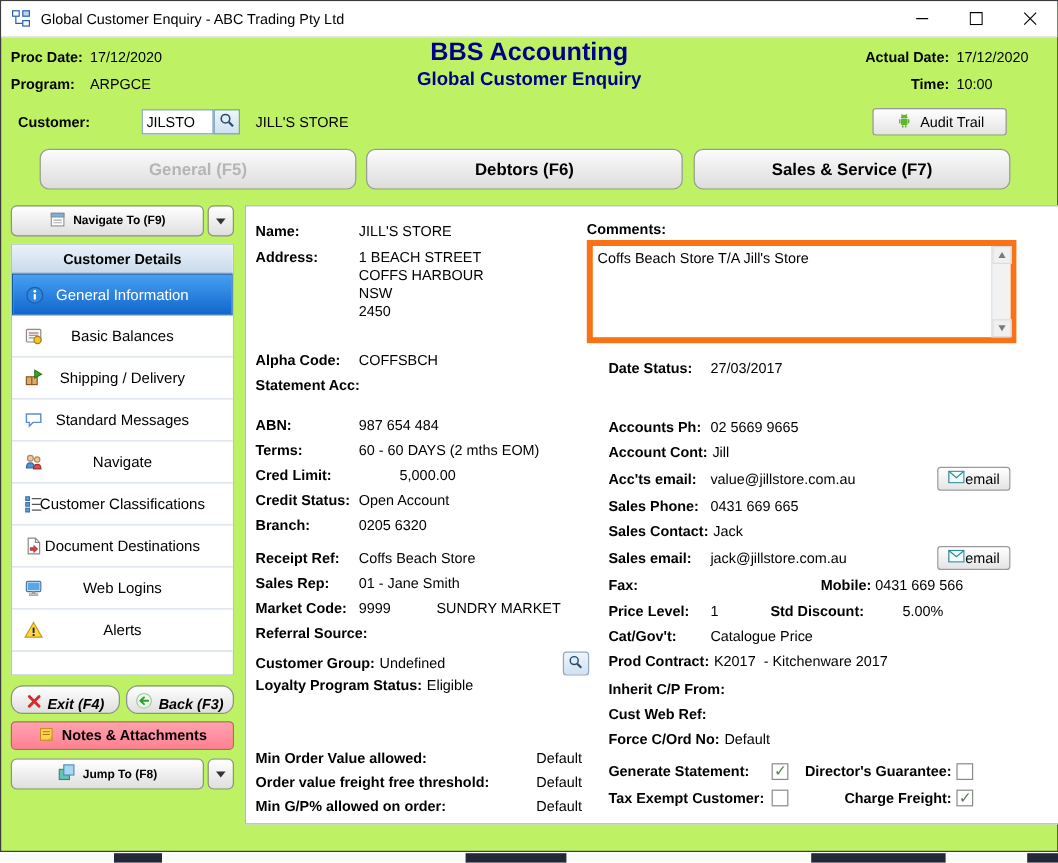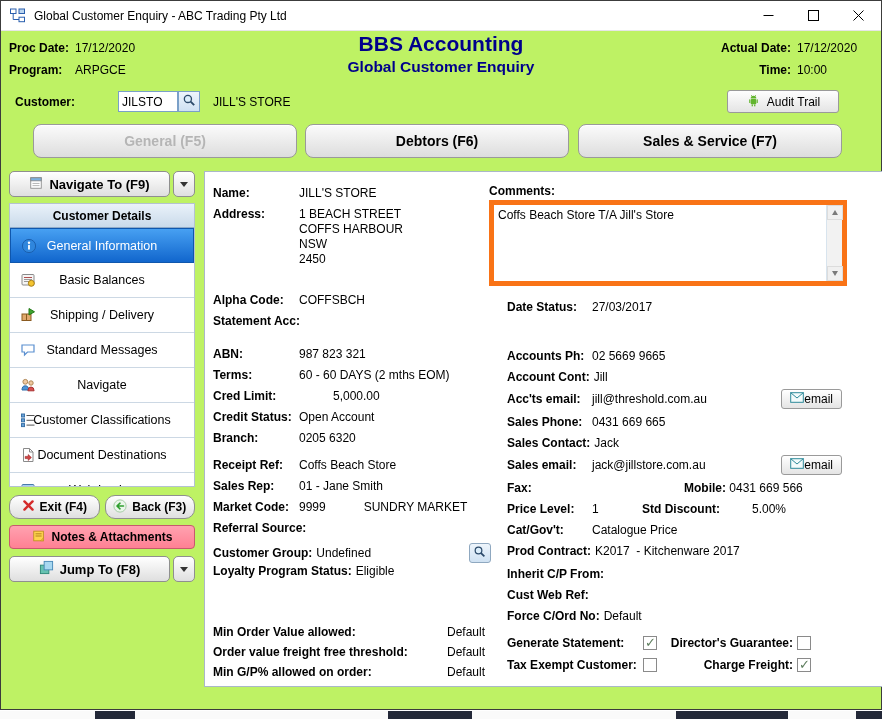--- a/index.html
+++ b/index.html
@@ -36,32 +36,32 @@
   
   .tab { position:absolute; top:123px; height:34px; border:1px solid #9a9a9a; border-radius:8px; background:linear-gradient(#fbfbfb,#dddddd); display:flex; align-items:center; justify-content:center; font-size:14px; font-weight:bold; box-shadow:inset 0 1px 0 #fff; }
   .tab.disabled { color:#b5b5b5; }
   .tab1 { left:32px;  width:264px; }
   .tab2 { left:304px; width:264px; }
   .tab3 { left:577px; width:264px; }
 
   
   .sidebar { position:absolute; left:8px; top:170px; width:186px; }
   .split-btn { display:flex; gap:3px; height:26px; }
-  .split-main { flex:1; border:1px solid #8f8f8f; border-radius:5px; background:linear-gradient(#ffffff,#dfdfdf); display:flex; align-items:center; justify-content:center; gap:6px; font-size:13px; font-weight:bold; }
+  .split-main { flex:1; border:1px solid #8f8f8f; border-radius:5px; background:linear-gradient(#ffffff,#dfdfdf); display:flex; align-items:center; justify-content:center; gap:6px; font-size:10px; font-weight:bold; }
   .split-dd { width:22px; border:1px solid #8f8f8f; border-radius:5px; background:linear-gradient(#ffffff,#dfdfdf); display:flex; align-items:center; justify-content:center; }
   .dd-arrow { width:0; height:0; border-left:4px solid transparent; border-right:4px solid transparent; border-top:5px solid #333; }
 
-  .side-panel { margin-top:6px; border:1px solid #b4c2d0; background:#fff; height:284px; overflow:hidden; }
+  .side-panel { margin-top:6px; border:1px solid #b4c2d0; background:#fff; height:360px; overflow:hidden; }
   .side-header { height:24px; background:linear-gradient(#eaf2fa,#c9daea); border-bottom:1px solid #8fabc8; display:flex; align-items:center; justify-content:center; font-weight:bold; }
   .nav-item { position:relative; height:35px; display:flex; align-items:center; justify-content:center; border-bottom:1px solid #ccd8e4; background:#fff; font-size:12.5px; }
   .nav-item .nav-ico { position:absolute; left:10px; top:9px; width:16px; height:16px; }
   .nav-item.selected { background:linear-gradient(#47a0f2,#1166cd); color:#fff; border:1px solid #0f57ad; border-bottom:1px solid #0f57ad; }
 
   .side-btm-row { margin-top:8px; display:flex; gap:5px; height:24px; }
-  .pill-btn { flex:1; border:1px solid #8f8f8f; border-radius:10px; background:linear-gradient(#ffffff,#dfdfdf); display:flex; align-items:center; justify-content:center; gap:5px; font-weight:bold; font-size:12px; }
+  .pill-btn { flex:1; border:1px solid #8f8f8f; border-radius:10px; background:linear-gradient(#ffffff,#dfdfdf); display:flex; align-items:flex-end; justify-content:center; gap:5px; font-weight:bold; font-size:12px;font-style:italic; }
   .notes-btn { margin-top:6px; height:24px; border:1px solid #c75a6e; border-radius:4px; background:linear-gradient(#ffa2b0,#ff8093); display:flex; align-items:center; justify-content:center; gap:6px; font-weight:bold; font-size:12px; }
   .jump-row { margin-top:7px; height:26px; }
 
   
   .main-panel { position:absolute; left:203px; top:170px; width:773px; height:516px; background:#fff; border:1px solid #aab8c8; }
 
   .frow { display:flex; align-items:flex-start; min-height:21px; }
   .frow .lbl { font-weight:bold; min-width:86px; padding-right:4px; white-space:nowrap; }
   .frow .val { white-space:pre; }
 
@@ -388,21 +388,21 @@
       <div class="frow gap26">
         <span class="lbl">Alpha Code:</span>
         <span class="val">COFFSBCH</span>
       </div>
       <div class="frow">
         <span class="lbl">Statement Acc:</span>
         <span class="val"></span>
       </div>
       <div class="frow gap12">
         <span class="lbl">ABN:</span>
-        <span class="val">987 823 321</span>
+        <span class="val">987 654 484</span>
       </div>
       <div class="frow">
         <span class="lbl">Terms:</span>
         <span class="val">60 - 60 DAYS (2 mths EOM)</span>
       </div>
       <div class="frow">
         <span class="lbl">Cred Limit:</span>
         <span class="val" style="margin-left:34px;">5,000.00</span>
       </div>
       <div class="frow">
@@ -484,21 +484,21 @@
       <div class="rrow" style="margin-top:28px;">
         <span class="lbl">Accounts Ph:</span>
         <span class="val">02 5669 9665</span>
       </div>
       <div class="rrow">
         <span class="lbl">Account Cont:</span>
         <span class="val">Jill</span>
       </div>
       <div class="rrow mail">
         <span class="lbl">Acc'ts email:</span>
-        <span class="val">jill@threshold.com.au</span>
+        <span class="val">value@jillstore.com.au</span>
         <span class="email-btn">
           <span>
             <svg width="14" height="11" viewBox="0 0 14 11">
                 <rect x="0.7" y="0.7" width="12.6" height="9.6" fill="#f2fbfb" stroke="#2e8a9a"></rect>
                 <path d="M0.7 0.7 L7 6 L13.3 0.7" fill="none" stroke="#2e8a9a"></path>
               </svg>
           </span>
           <span>email</span>
         </span>
       </div>

